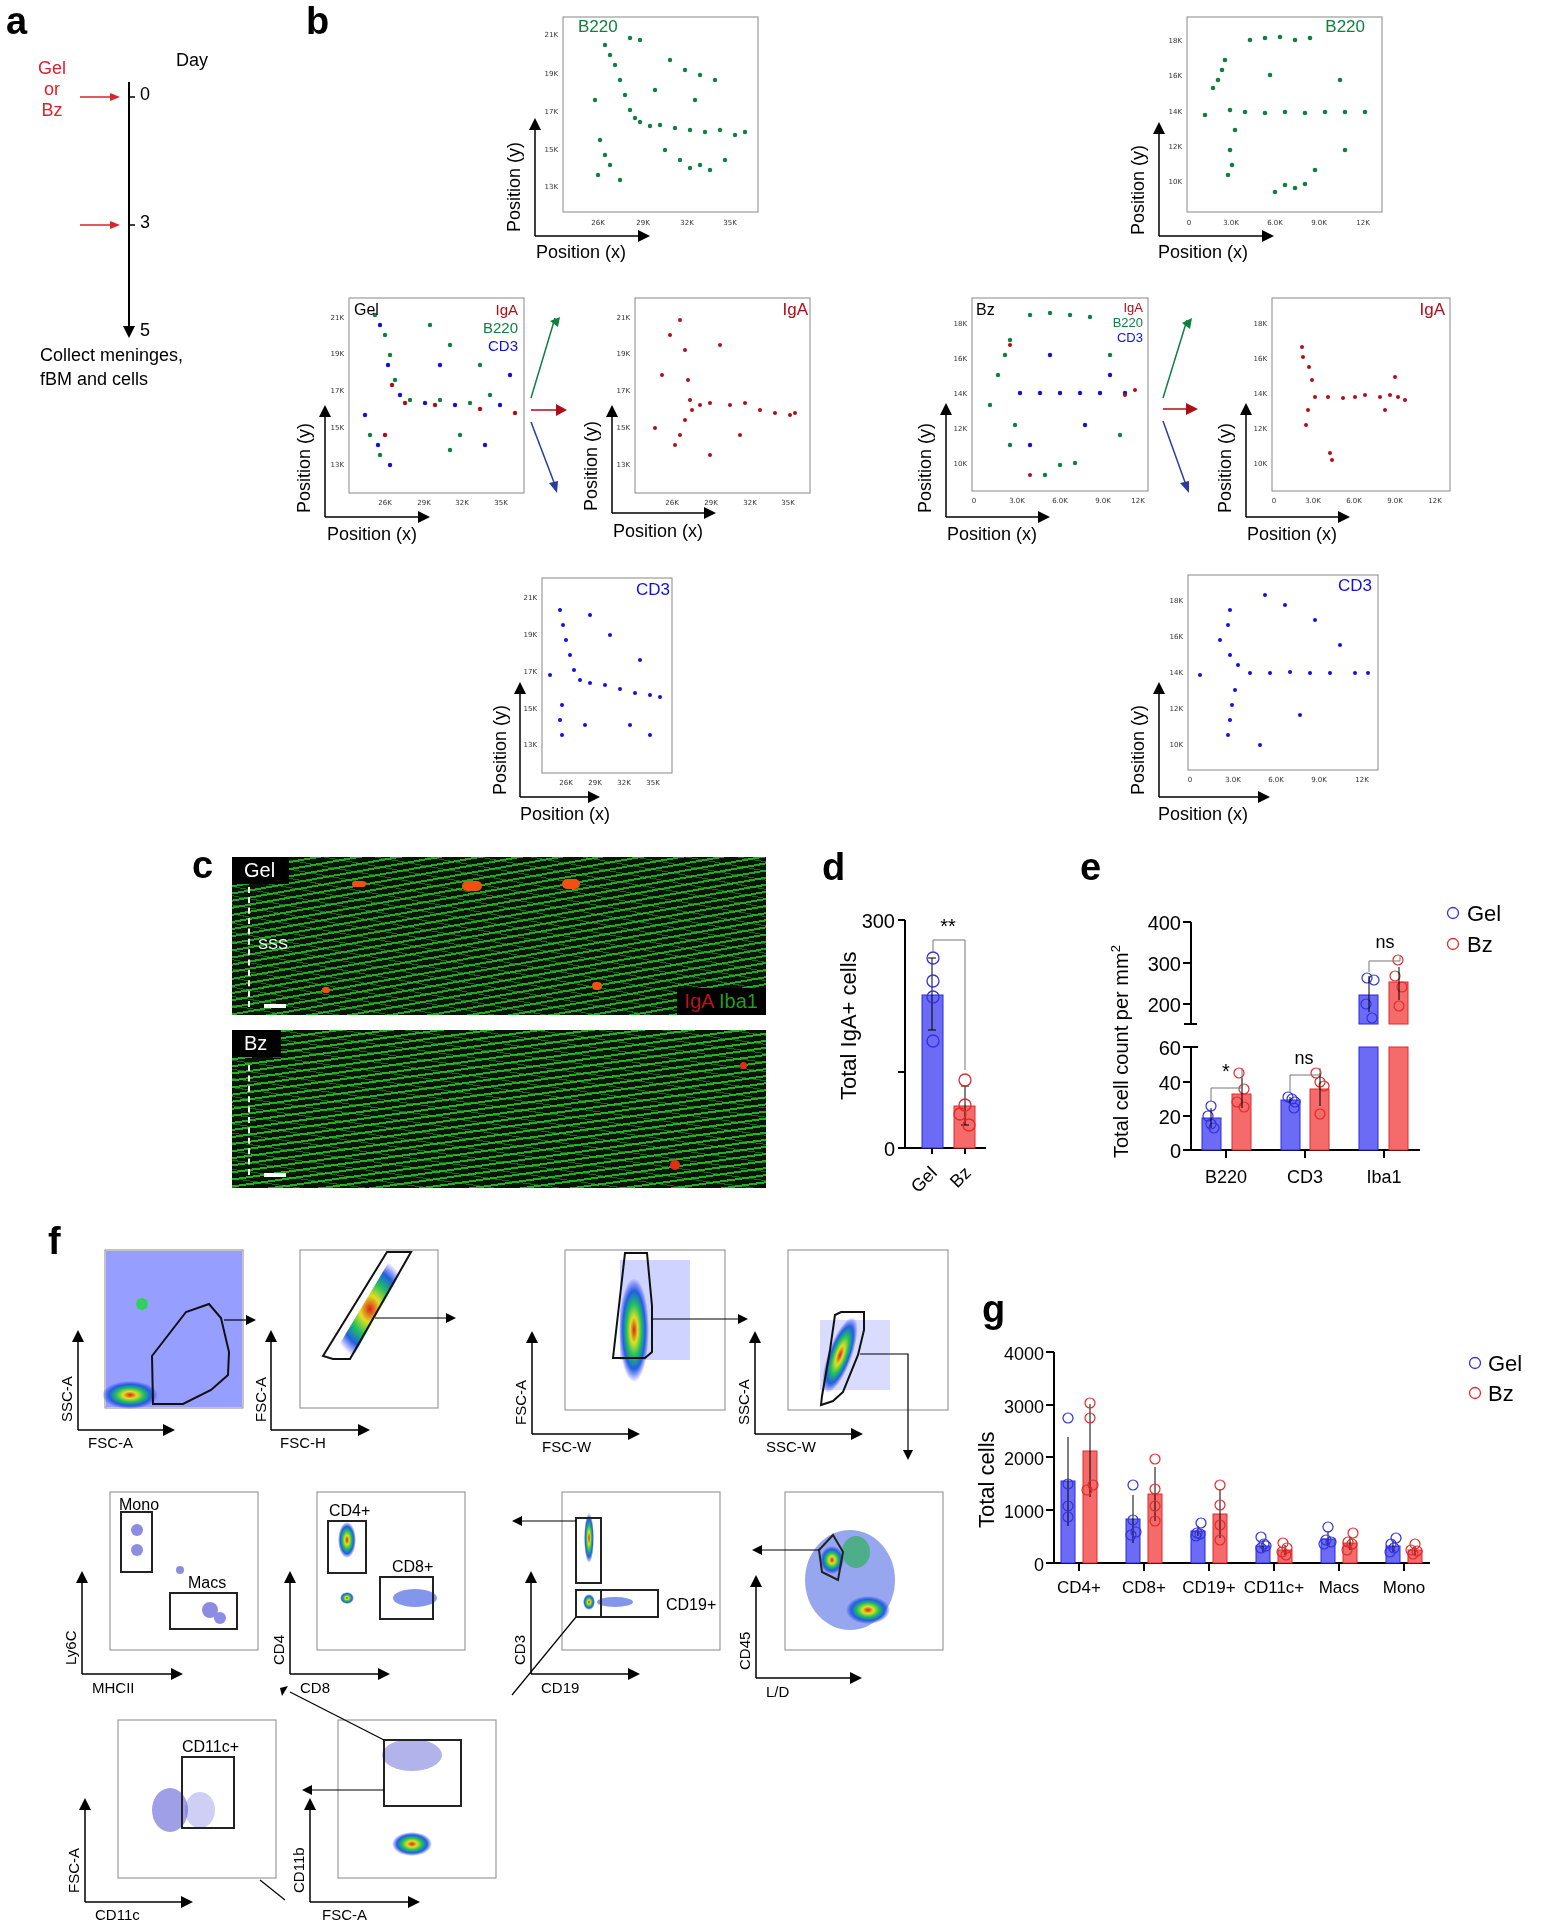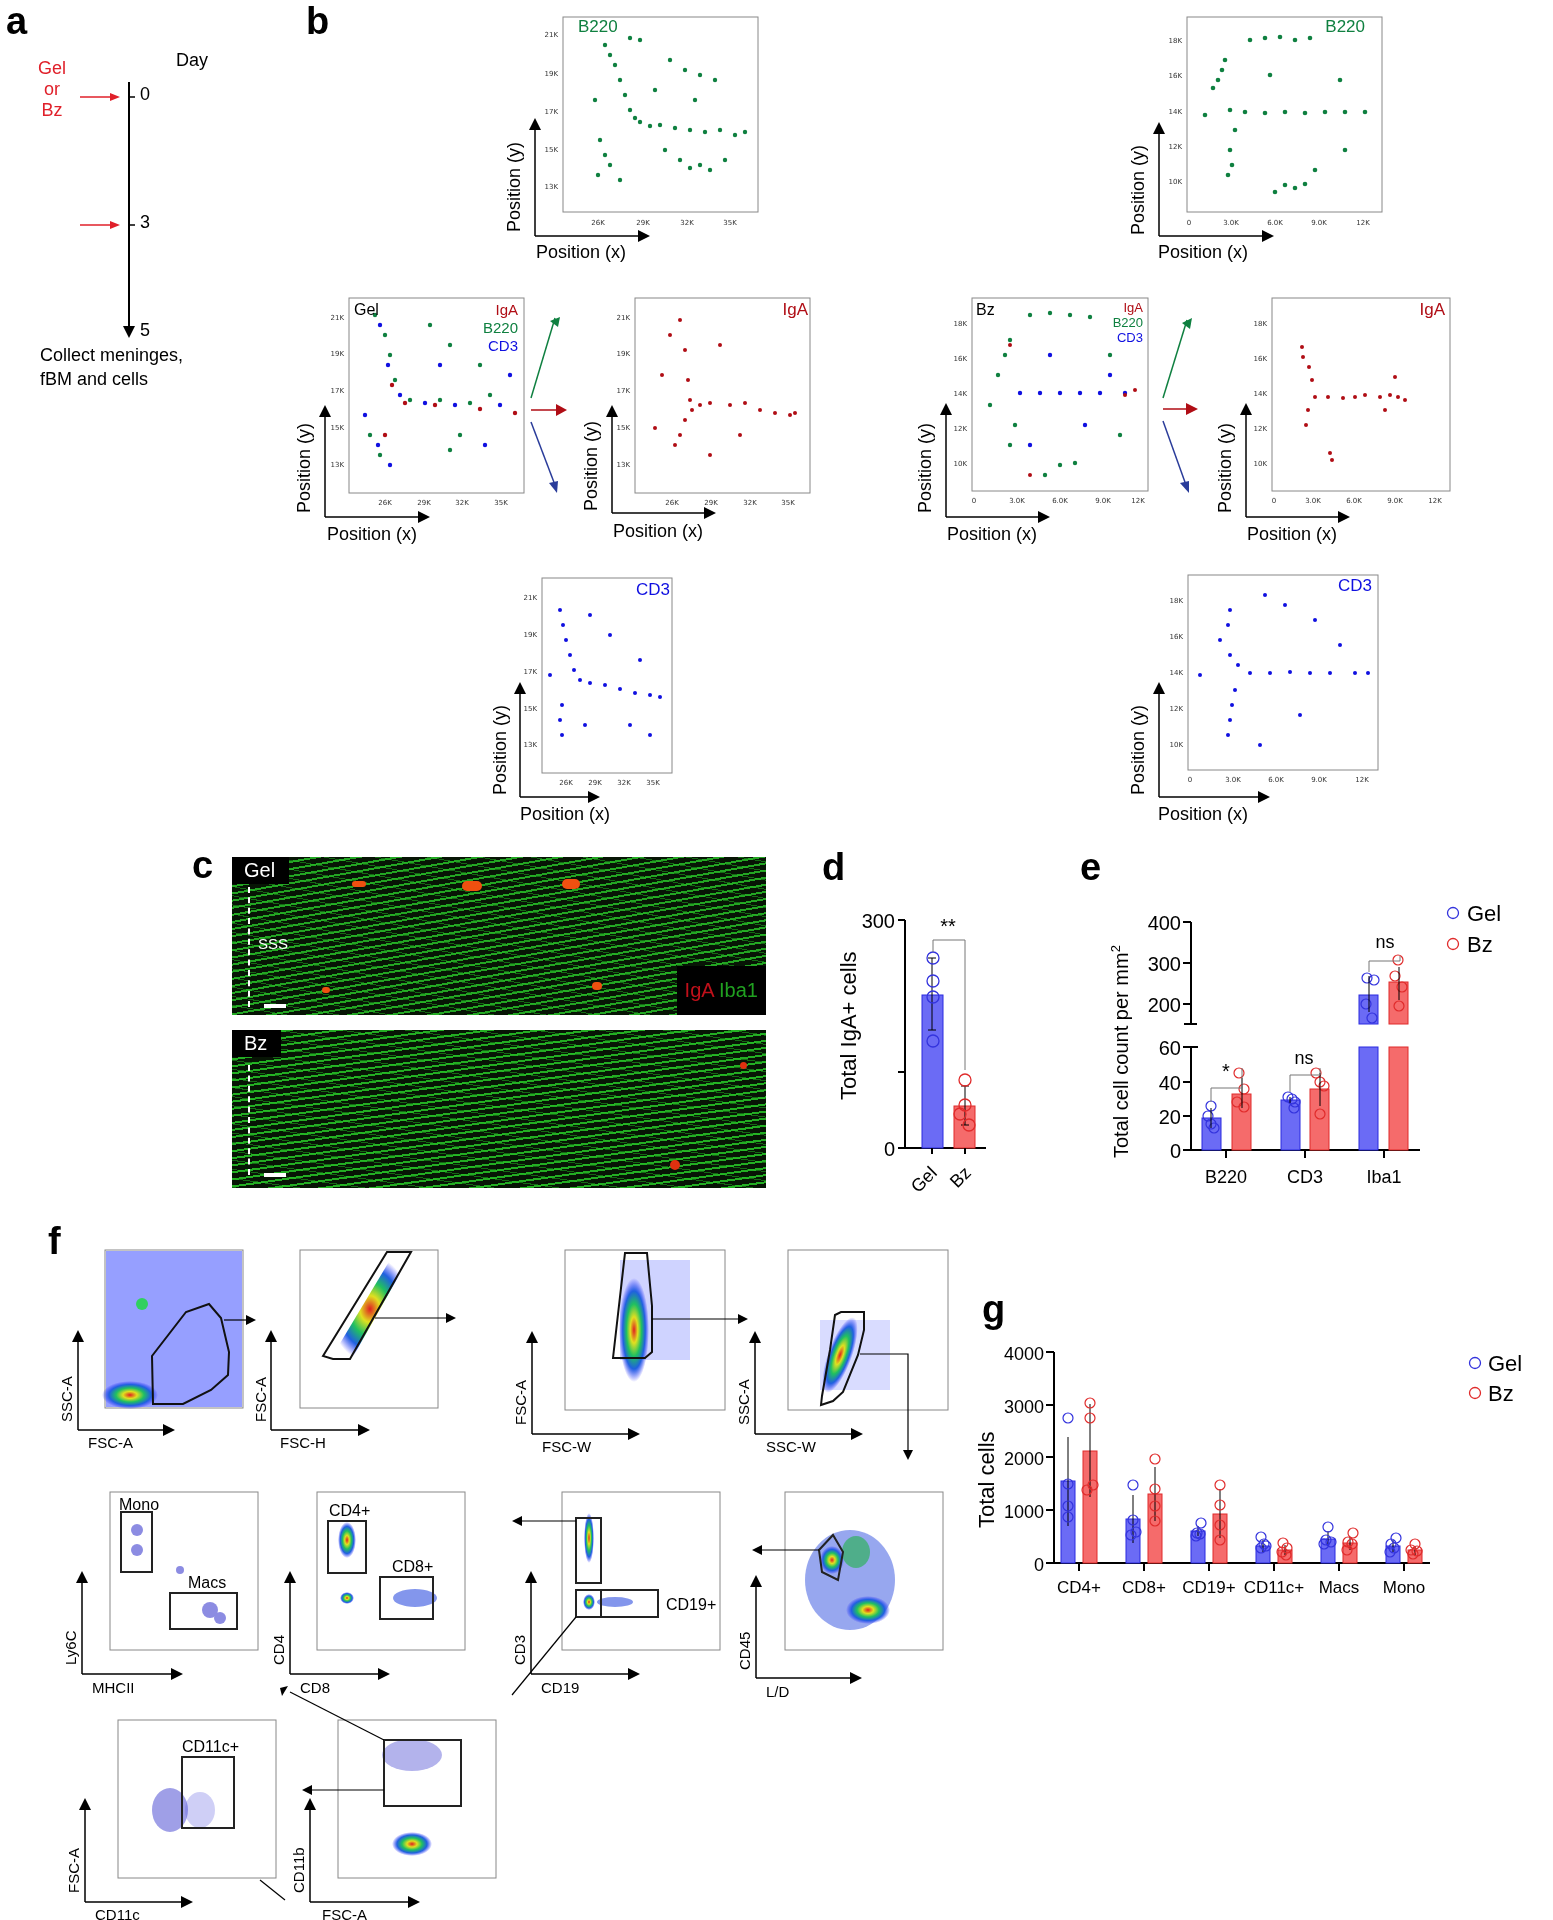--- a/index.html
+++ b/index.html
@@ -480,21 +480,21 @@
        #071505;">
   <div class="micro-tag">Gel</div>
   <div class="abs" style="left:16px;top:30px;height:120px;border-left:2px dashed #fff;"></div>
   <div class="abs" style="left:26px;top:78px;color:#fff;font-size:15px;">SSS</div>
   <div class="abs" style="left:32px;top:147px;width:22px;height:4px;background:#fff;"></div>
   <div class="abs" style="left:120px;top:24px;width:14px;height:6px;background:#f05010;border-radius:3px;"></div>
   <div class="abs" style="left:230px;top:24px;width:20px;height:10px;background:#f05010;border-radius:5px;"></div>
   <div class="abs" style="left:330px;top:22px;width:18px;height:10px;background:#f05010;border-radius:5px;"></div>
   <div class="abs" style="left:360px;top:125px;width:10px;height:8px;background:#f05010;border-radius:4px;"></div>
   <div class="abs" style="left:90px;top:130px;width:8px;height:6px;background:#f05010;border-radius:3px;"></div>
-  <div class="abs" style="right:0;bottom:0;background:#000;padding:13px 8px;font-size:20px;">
+  <div class="abs" style="right:0;bottom:0;background:#000;padding:2px 8px;font-size:20px;">
     <span style="color:#c0101a;">IgA</span>
     <span style="color:#20a020;">Iba1</span>
   </div>
 </div>
 <div class="micro" style="left:232px;top:1030px;width:534px;height:158px;
      background:
        repeating-linear-gradient(172deg, rgba(40,200,40,0.85) 0 2px, rgba(0,0,0,0) 2px 7px),
        repeating-linear-gradient(8deg, rgba(30,160,30,0.6) 0 1px, rgba(0,0,0,0) 1px 9px),
        #071505;">
   <div class="micro-tag">Bz</div>

